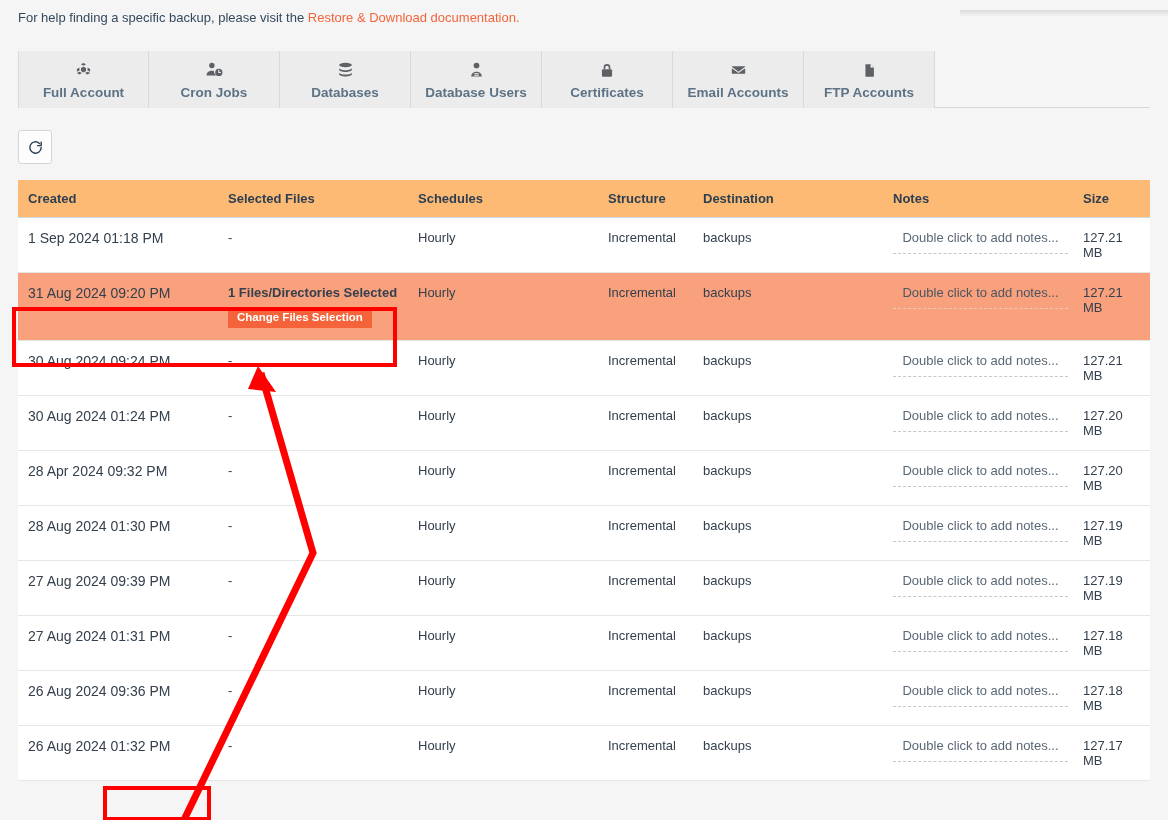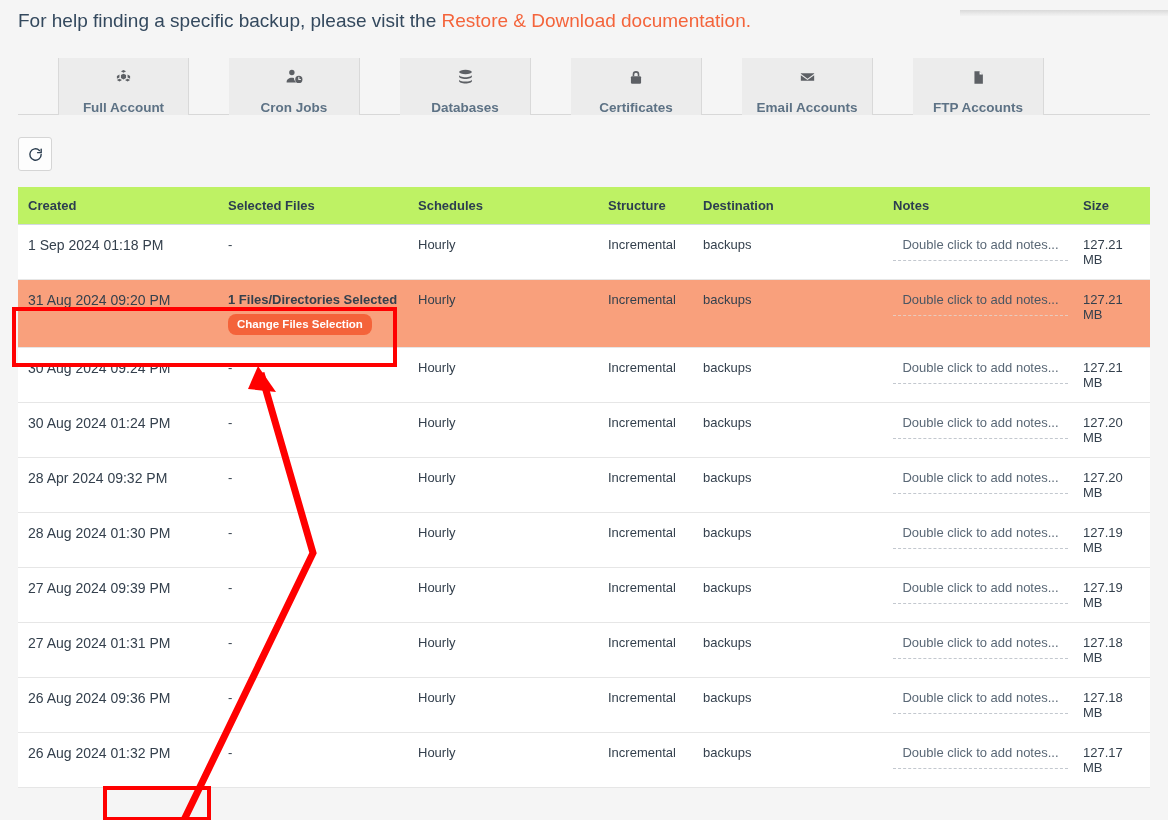--- a/index.html
+++ b/index.html
@@ -23,21 +23,21 @@
 
   h1.title {
     font-size: 31px;
     font-weight: 400;
     color: #2c3e50;
     margin: 0;
     padding: 8px 0 0 0;
     letter-spacing: -0.2px;
   }
   .subtitle {
-    font-size: 19px;
+    font-size: 13px;
     color: #34495e;
     margin: 10px 0 0 0;
   }
   .subtitle a {
     color: #f4643b;
     text-decoration: none;
   }
 
   
   .tabs {
@@ -47,25 +47,24 @@
     height: 57px;
   }
   .tab {
     width: 131px;
     height: 57px;
     background: #ececec;
     border-right: 1px solid #d9d9d9;
     display: flex;
     flex-direction: column;
     align-items: center;
-    justify-content: space-between;
+    justify-content: flex-start;
     padding-top: 9px;
     cursor: pointer;
     position: relative;
-    margin-left: 40px;
   }
   .tab:first-child { border-left: 1px solid #d9d9d9; }
   .tab .ticon {
     height: 20px;
     display: flex; align-items: center; justify-content: center;
     color: #5d6065;
   }
   .tab .tlabel {
     margin-top: 5px;
     font-size: 13.5px;
@@ -98,21 +97,21 @@
   
   table.grid {
     width: 1132px;
     border-collapse: collapse;
     margin-top: 16px;
     background: #fff;
     font-size: 13px;
     table-layout: fixed;
   }
   table.grid thead th {
-    background: #bef264;
+    background: #fdba74;
     color: #2c3e50;
     font-size: 13px;
     font-weight: bold;
     text-align: left;
     padding: 11px 8px 11px 10px;
     height: 34px;
     border-bottom: 1px solid #d3d9e2;
   }
   table.grid tbody td {
     padding: 12px 8px 12px 10px;
@@ -127,21 +126,21 @@
   td.c-files { font-size: 13px; }
   td.c-files.sel { font-weight: bold; }
   .change-btn {
     display: inline-block;
     margin-top: 7px;
     background: #f4633a;
     color: #ffffff;
     font-size: 11.5px;
     font-weight: bold;
     padding: 4px 9px 5px 9px;
-    border-radius: 8px;
+    border-radius: 1px;
     cursor: pointer;
     border: none;
   }
   .notes-cell { text-align: center; }
   .notes-ph {
     display: inline-block;
     color: #5a6876;
     font-size: 13px;
     border-bottom: 1px dashed #c3c8cf;
     padding: 0 6px 8px 6px;
@@ -208,20 +207,31 @@
         <span class="ticon">
           <svg width="17" height="18" viewBox="0 0 24 24" fill="currentColor">
               <ellipse cx="12" cy="5" rx="9" ry="3.1"></ellipse>
               <path d="M3 9.2c0 1.7 4 3.1 9 3.1s9-1.4 9-3.1v2.6c0 1.7-4 3.1-9 3.1s-9-1.4-9-3.1V9.2z"></path>
               <path d="M3 15.4c0 1.7 4 3.1 9 3.1s9-1.4 9-3.1V18c0 1.7-4 3.1-9 3.1S3 19.7 3 18v-2.6z"></path>
             </svg>
         </span>
         <span class="tlabel">Databases</span>
       </div>
 
+      <div class="tab">
+        <span class="ticon">
+          <svg width="19" height="18" viewBox="0 0 24 24" fill="currentColor">
+              <circle cx="12" cy="6" r="3.8"></circle>
+              <path d="M5 20c0-3.3 3.1-5.8 7-5.8s7 2.5 7 5.8v.5H5V20z"></path>
+              <rect x="9" y="16.2" width="6" height="1.4" fill="#ececec"></rect>
+              <rect x="9" y="18.4" width="6" height="1.4" fill="#ececec"></rect>
+            </svg>
+        </span>
+        <span class="tlabel">Database Users</span>
+      </div>
 
 
       <div class="tab">
         <span class="ticon">
           <svg width="16" height="19" viewBox="0 0 24 24" fill="currentColor">
               <path d="M7 10V7.4a5 5 0 0 1 10 0V10h-2.4V7.4a2.6 2.6 0 0 0-5.2 0V10H7z"></path>
               <rect x="4.4" y="10" width="15.2" height="11.4" rx="1.8"></rect>
             </svg>
         </span>
         <span class="tlabel">Certificates</span>

